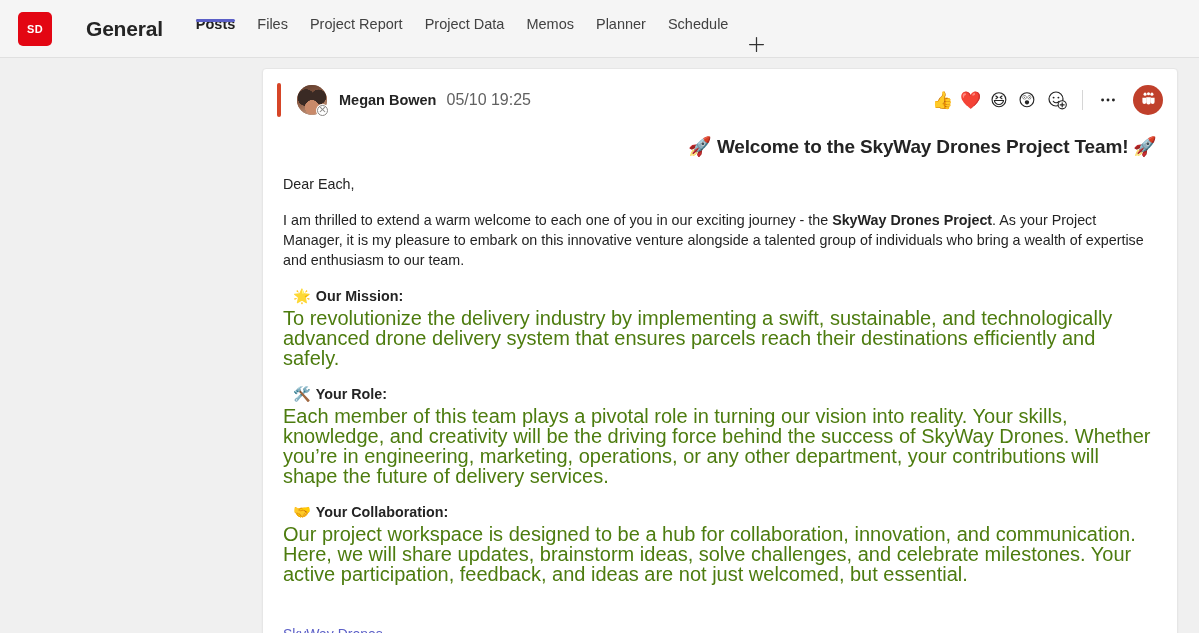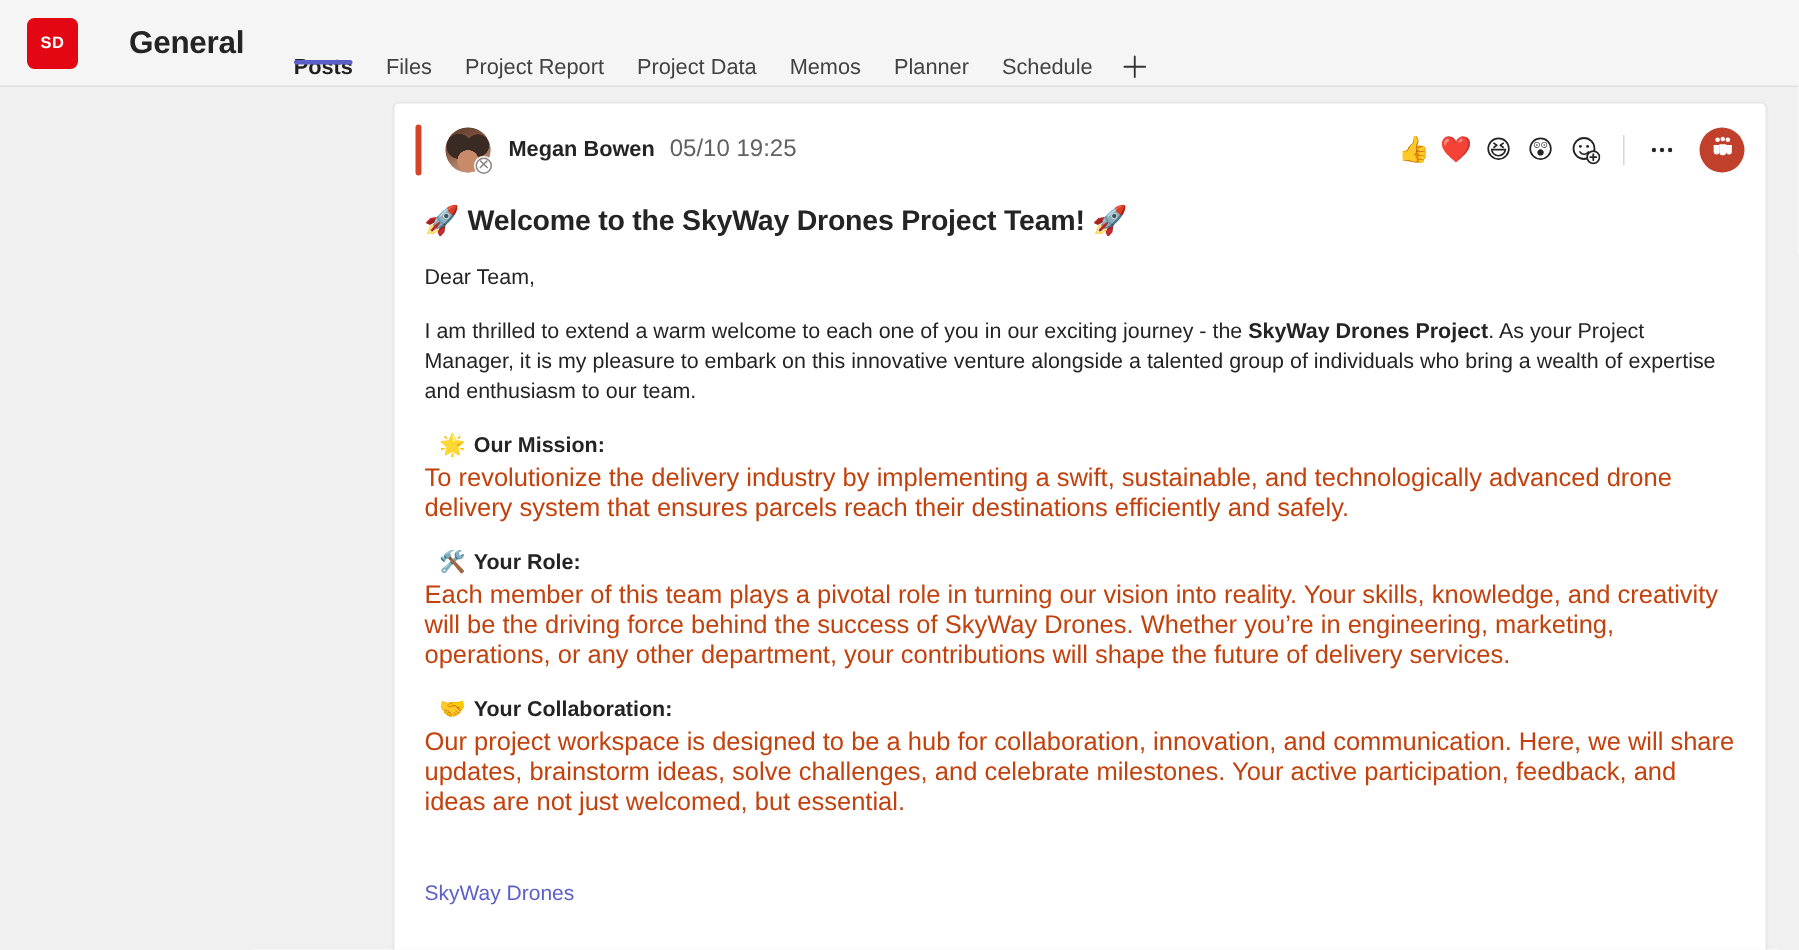--- a/index.html
+++ b/index.html
@@ -48,21 +48,21 @@
     font-weight: 700;
     margin-left: 34px;
     margin-right: 22px;
     color: #242424;
     letter-spacing: -.2px;
     white-space: nowrap;
   }
 
   .tabstrip {
     display: flex;
-    align-items: center;
+    align-items: flex-start;
     height: 58px;
     margin-top: 32px;
   }
 
   .tab {
     display: flex;
     align-items: center;
     padding: 0 11px;
     font-size: 14.5px;
     color: #424242;
@@ -255,20 +255,21 @@
   .post-body {
     padding: 4px 20px 26px 20px;
   }
 
   .post-title {
     font-size: 19px;
     font-weight: 700;
     color: #242424;
     margin: 6px 0 16px 0;
     letter-spacing: -.15px;
+    text-align: right;
   }
 
   .emoji {
     font-family: "DejaVu Sans", sans-serif;
     font-weight: 400;
   }
 
   .para {
     font-size: 14.3px;
     line-height: 20px;
@@ -283,23 +284,23 @@
     font-size: 14.3px;
     line-height: 20px;
     font-weight: 700;
     color: #242424;
     margin: 0 0 2px 10px;
   }
 
   .section-head .emoji { margin-right: 5px; }
 
   .section-body {
-    font-size: 17px;
+    font-size: 20px;
     line-height: 20px;
-    color: #c2410c;
+    color: #4d7c0f;
     margin: 0 0 16px 0;
     max-width: 880px;
   }
 
   .link {
     display: block;
     font-size: 14px;
     line-height: 20px;
     color: #5b5fc7;
     text-decoration: none;
@@ -412,21 +413,21 @@
     </div>
 
     <div class="post-body">
 
       <div class="post-title">
         <span class="emoji">🚀</span>
         <span>Welcome to the SkyWay Drones Project Team!</span>
         <span class="emoji">🚀</span>
       </div>
 
-      <p class="para">Dear Team,</p>
+      <p class="para">Dear Each,</p>
 
       <p class="para"><span>I am thrilled to extend a warm welcome to each one of you in our exciting journey - the </span><b>SkyWay Drones Project</b><span>. As your Project Manager, it is my pleasure to embark on this innovative venture alongside a talented group of individuals who bring a wealth of expertise and enthusiasm to our team.</span></p>
 
       <div class="section-head">
         <span class="emoji">🌟</span><span>Our Mission:</span>
       </div>
       <p class="section-body">To revolutionize the delivery industry by implementing a swift, sustainable, and technologically advanced drone delivery system that ensures parcels reach their destinations efficiently and safely.</p>
 
       <div class="section-head">
         <span class="emoji">🛠️</span><span>Your Role:</span>

